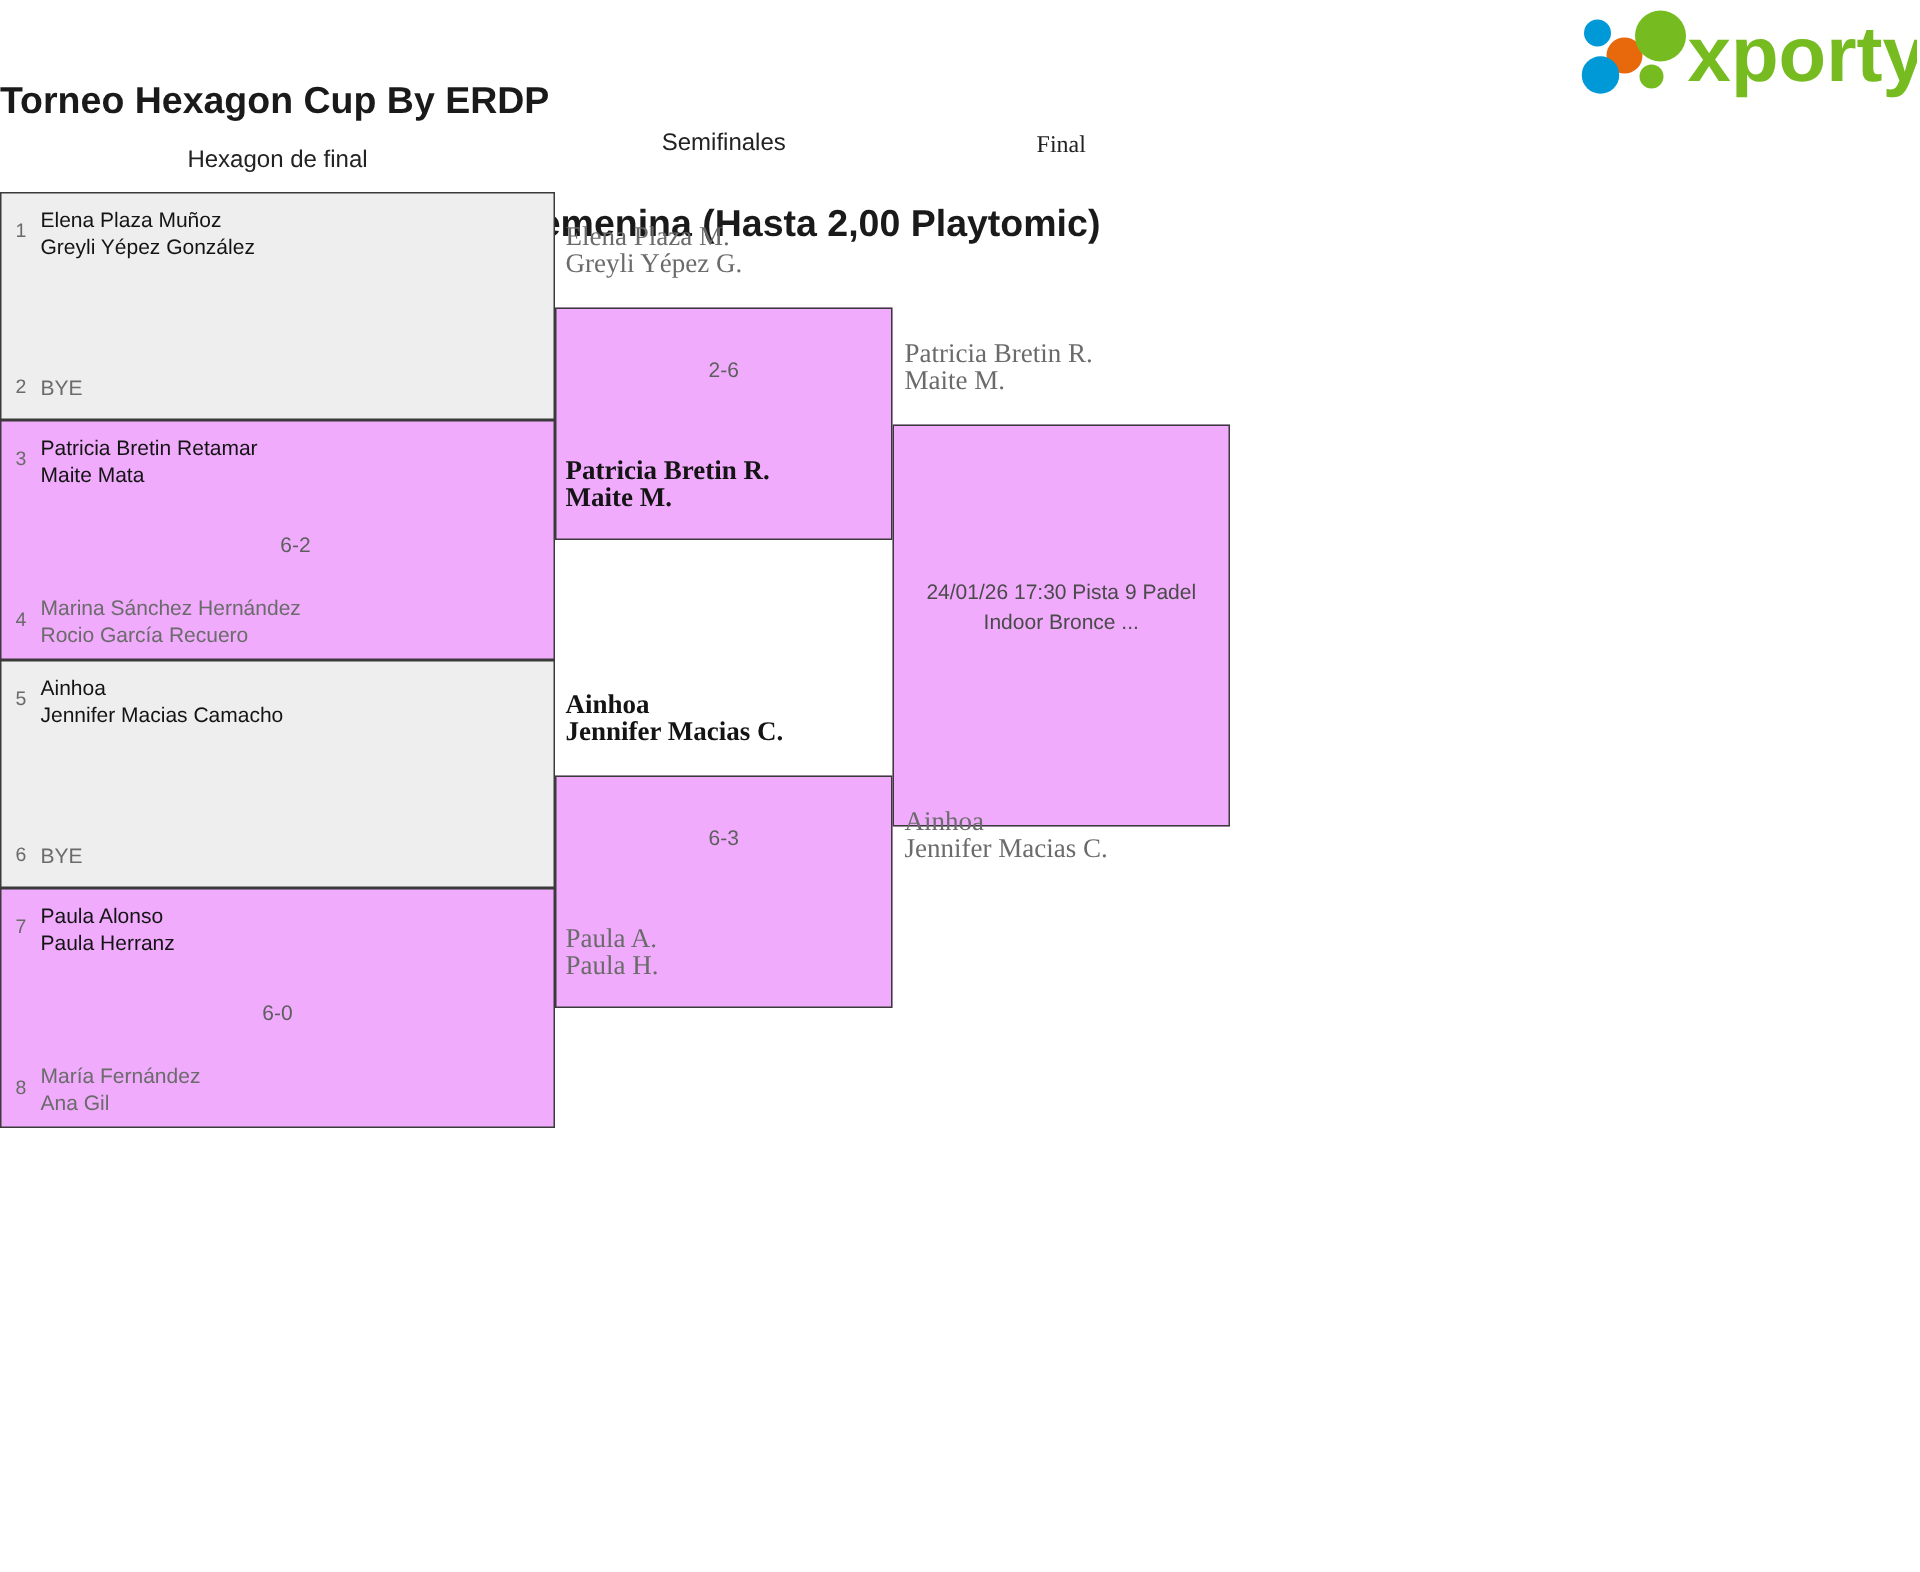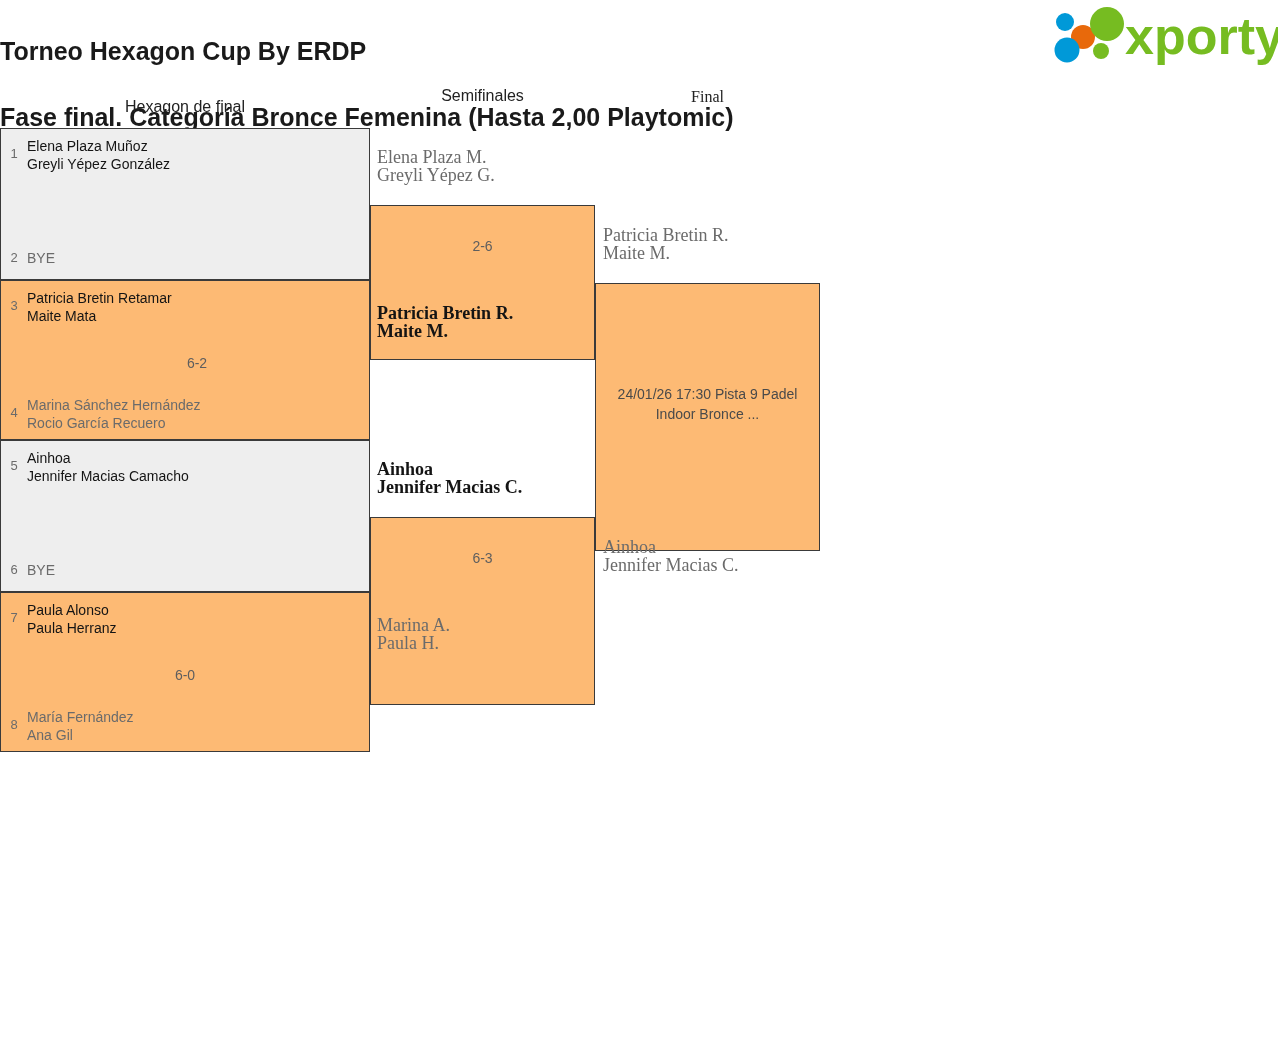--- a/index.html
+++ b/index.html
@@ -21,21 +21,21 @@
     position: absolute;
     left: 0px;
     top: 2px;
     width: 1020px;
     font-size: 25px;
     font-weight: bold;
     line-height: 33px;
     color: #1a1a1a;
     white-space: pre-line;
   }
-  .title-line { display: block; }
+  .title-line { display: block; margin-top: 16px; }
 
   
   .logo {
     position: absolute;
     left: 1043px;
     top: 4px;
     width: 235px;
     height: 62px;
   }
   .logo svg { display: block; }
@@ -50,21 +50,21 @@
   }
   #hdr-r1 { left: 20px;  top: 97px; width: 330px; }
   #hdr-r2 { left: 370px; top: 86px; width: 225px; }
   #hdr-r3 { left: 595px; top: 87px; width: 225px; font-family: Liberation Serif, serif; }
 
   
   .match {
     position: absolute;
     box-sizing: border-box;
     border: 1px solid #3a3a3a;
-    background: #fdba74;
+    background: #f0abfc;
   }
   .match.bye-bg { background: #eeeeee; }
 
   
   .r1 { left: 0px; width: 370px; }
   .slot {
     position: absolute;
     left: 0;
     right: 0;
     display: flex;
@@ -222,26 +222,26 @@
 <div class="side-label bold" style="left:377px; top:304px;">
   <span class="pl">Patricia Bretin R.</span>
   <span class="pl">Maite M.</span>
 </div>
 
 <div class="side-label bold" style="left:377px; top:460px;">
   <span class="pl">Ainhoa</span>
   <span class="pl">Jennifer Macias C.</span>
 </div>
 
-<div class="match" style="left:370px; top:517px; width:225px; height:188px;">
+<div class="match" style="left:370px; top:517px; width:225px; height:155px;">
   <div class="score" style="top:31px;">6-3</div>
 </div>
 
 <div class="side-label" style="left:377px; top:616px;">
-  <span class="pl">Marina A.</span>
+  <span class="pl">Paula A.</span>
   <span class="pl">Paula H.</span>
 </div>
 
 <div class="side-label" style="left:603px; top:226px;">
   <span class="pl">Patricia Bretin R.</span>
   <span class="pl">Maite M.</span>
 </div>
 
 <div class="match" style="left:595px; top:283px; width:225px; height:268px;">
   <div class="center-note" style="left:0; right:0; top:100px;">

